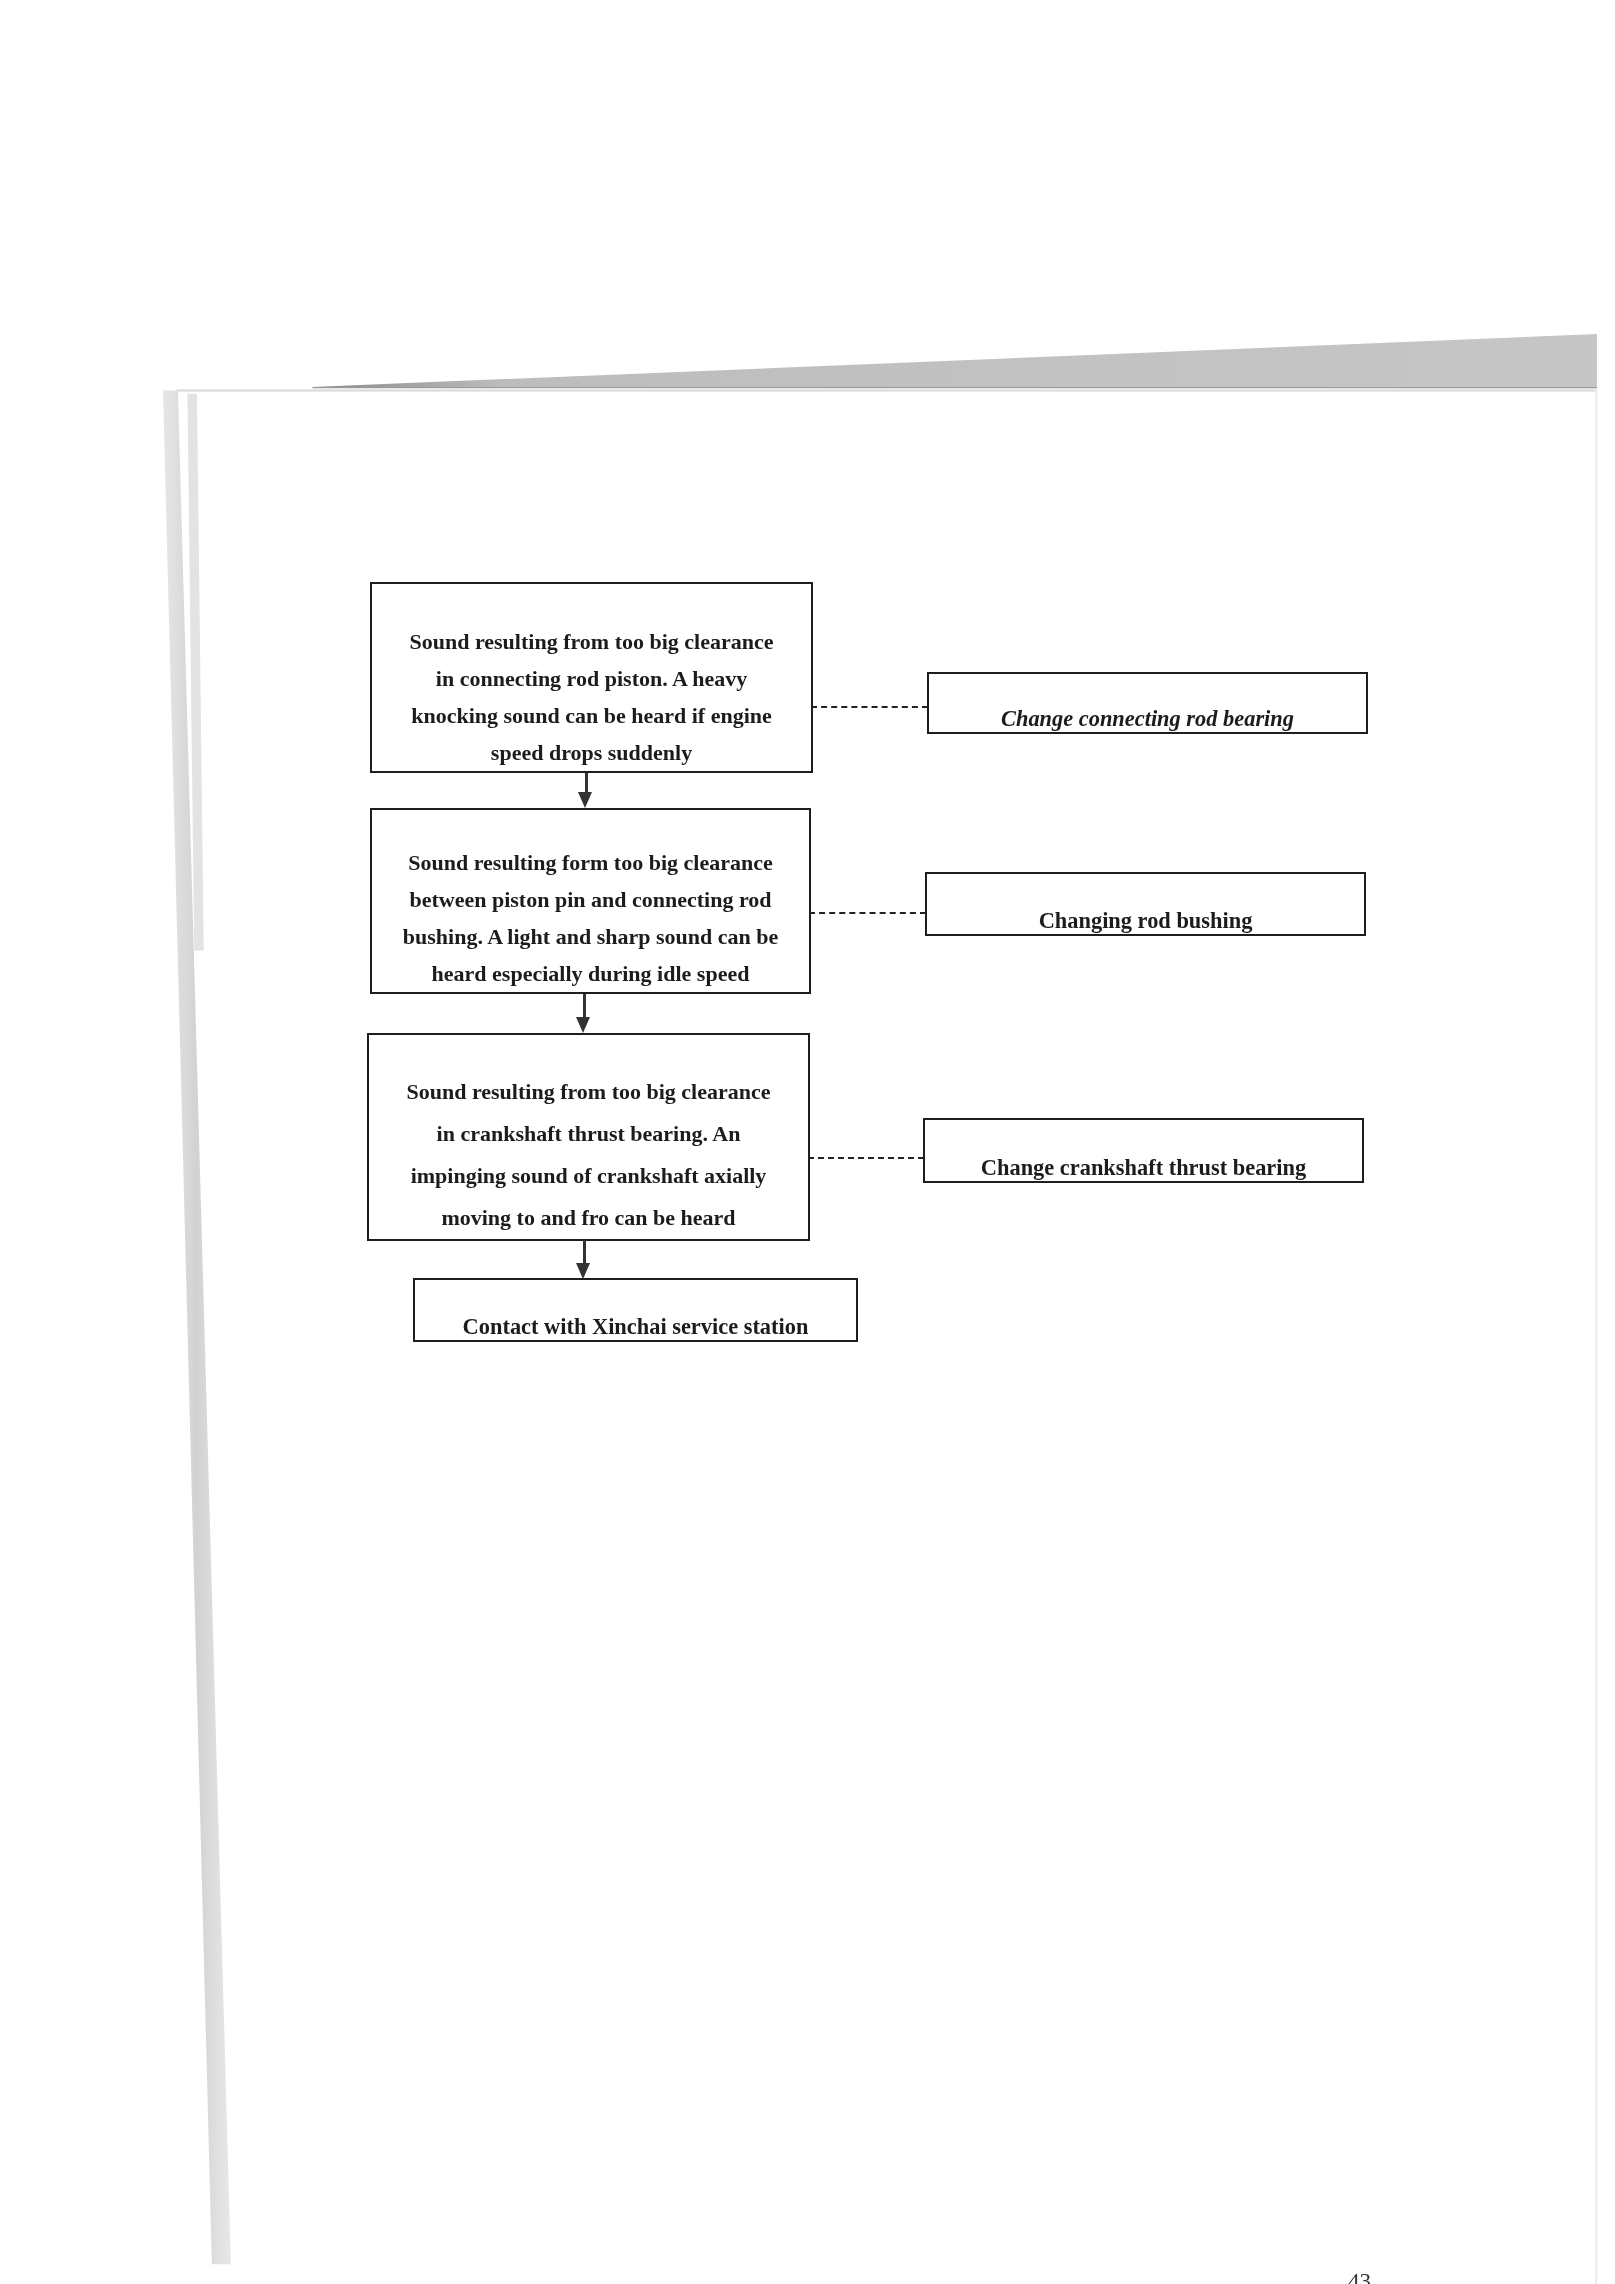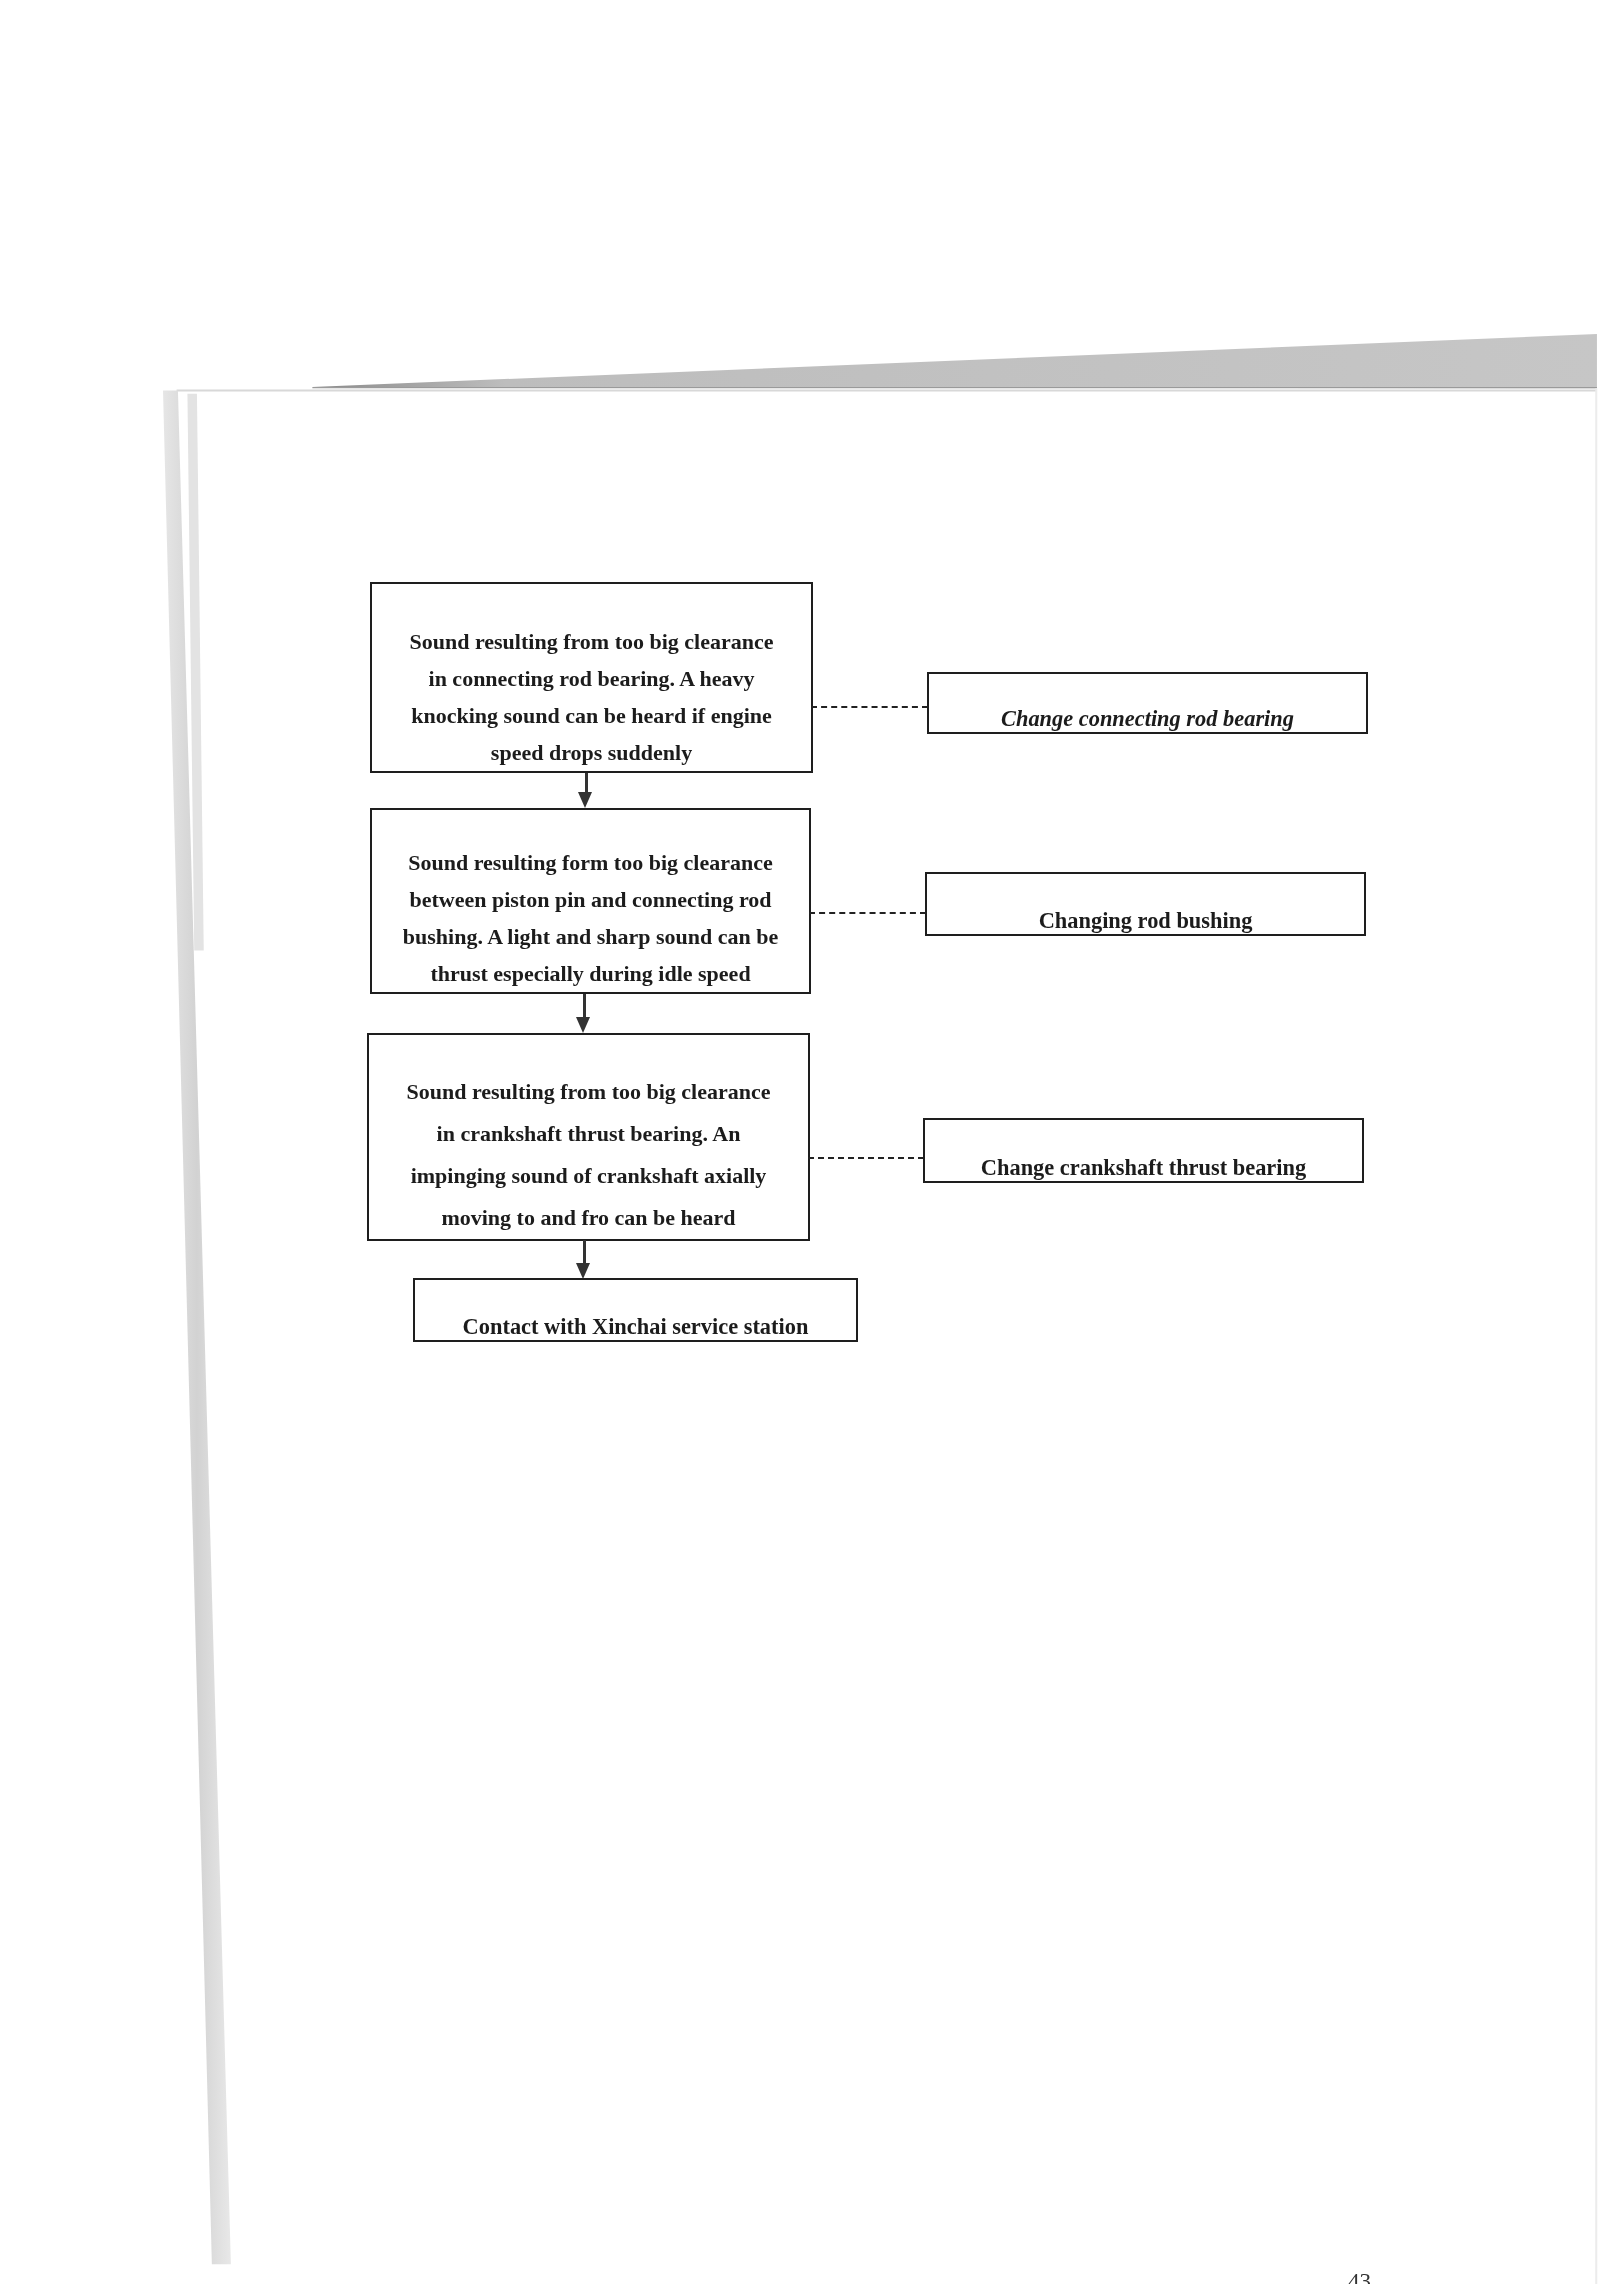--- a/index.html
+++ b/index.html
@@ -96,39 +96,39 @@
   <polygon points="276,580 290,580 300,1400 286,1400" fill="#e3e3e3"></polygon>
 
   <line x1="2351" y1="572" x2="2351" y2="3364" stroke="#ececec" stroke-width="3"></line>
 </svg>
 
 <div>
 
   <div class="fc-box" style="left:370px; top:582px; width:443px; height:191px;">
     <div>
       <span class="line">Sound resulting from too big clearance</span>
-      <span class="line">in connecting rod bearing. A heavy</span>
+      <span class="line">in connecting rod piston. A heavy</span>
       <span class="line">knocking sound can be heard if engine</span>
       <span class="line">speed drops suddenly</span>
     </div>
   </div>
   <div class="connector" style="left:811px; top:706px; width:117px;"></div>
   <div class="fc-box action" style="left:927px; top:672px; width:441px; height:62px;font-style:italic;">
     <span class="line">Change connecting rod bearing</span>
   </div>
 
   <div class="arrow-line" style="left:585px; top:773px; height:20.4px;"></div>
   <div class="arrow-head" style="left:578px; top:792px;"></div>
 
   <div class="fc-box" style="left:370px; top:808px; width:441px; height:186px;">
     <div>
       <span class="line">Sound resulting form too big clearance</span>
       <span class="line">between piston pin and connecting rod</span>
       <span class="line">bushing. A light and sharp sound can be</span>
-      <span class="line">thrust especially during idle speed</span>
+      <span class="line">heard especially during idle speed</span>
     </div>
   </div>
   <div class="connector" style="left:809px; top:912px; width:117px;"></div>
   <div class="fc-box action" style="left:925px; top:872px; width:441px; height:64px;">
     <span class="line">Changing rod bushing</span>
   </div>
 
   <div class="arrow-line" style="left:583px; top:994px; height:24.4px;"></div>
   <div class="arrow-head" style="left:576px; top:1017px;"></div>
 

